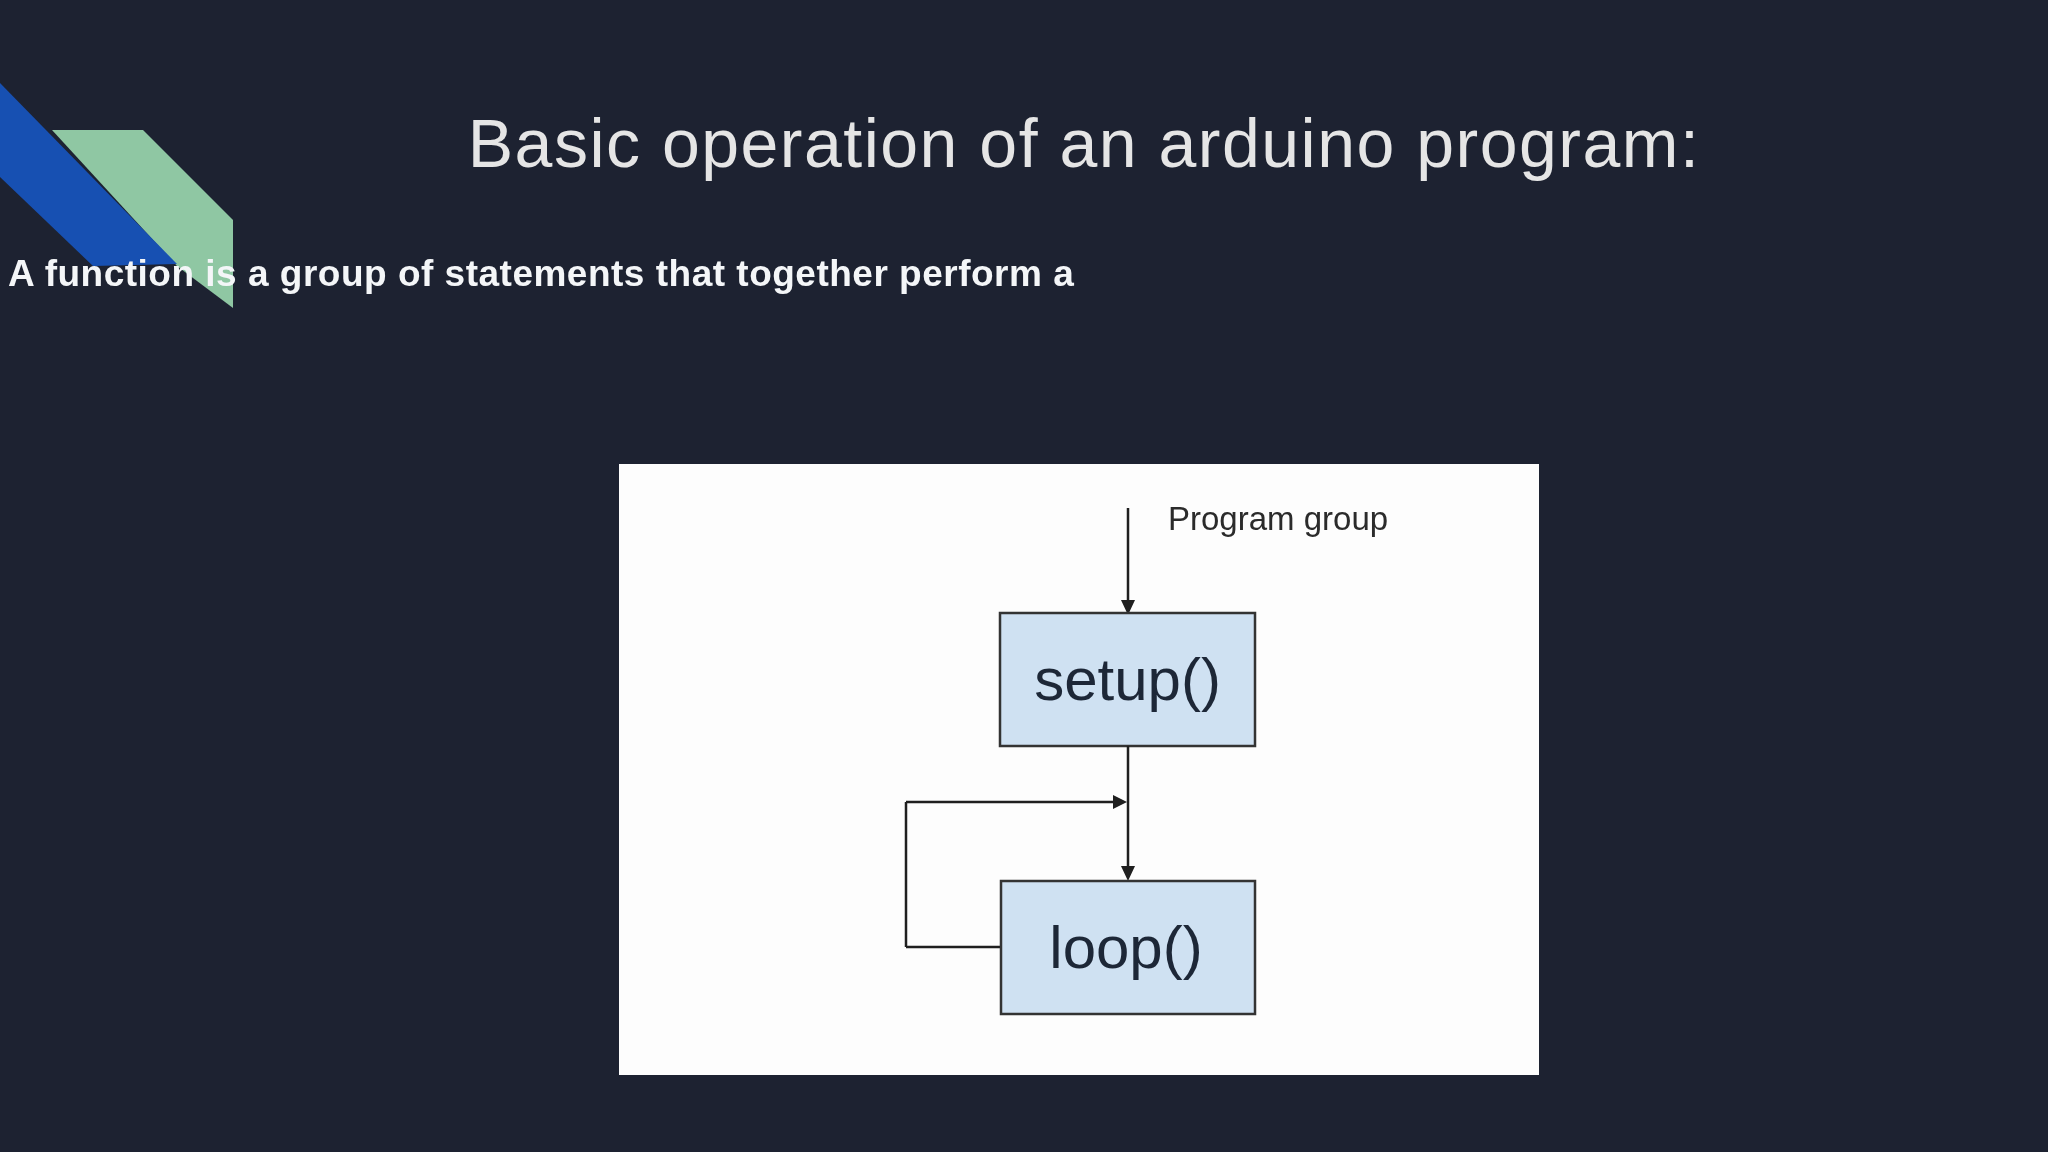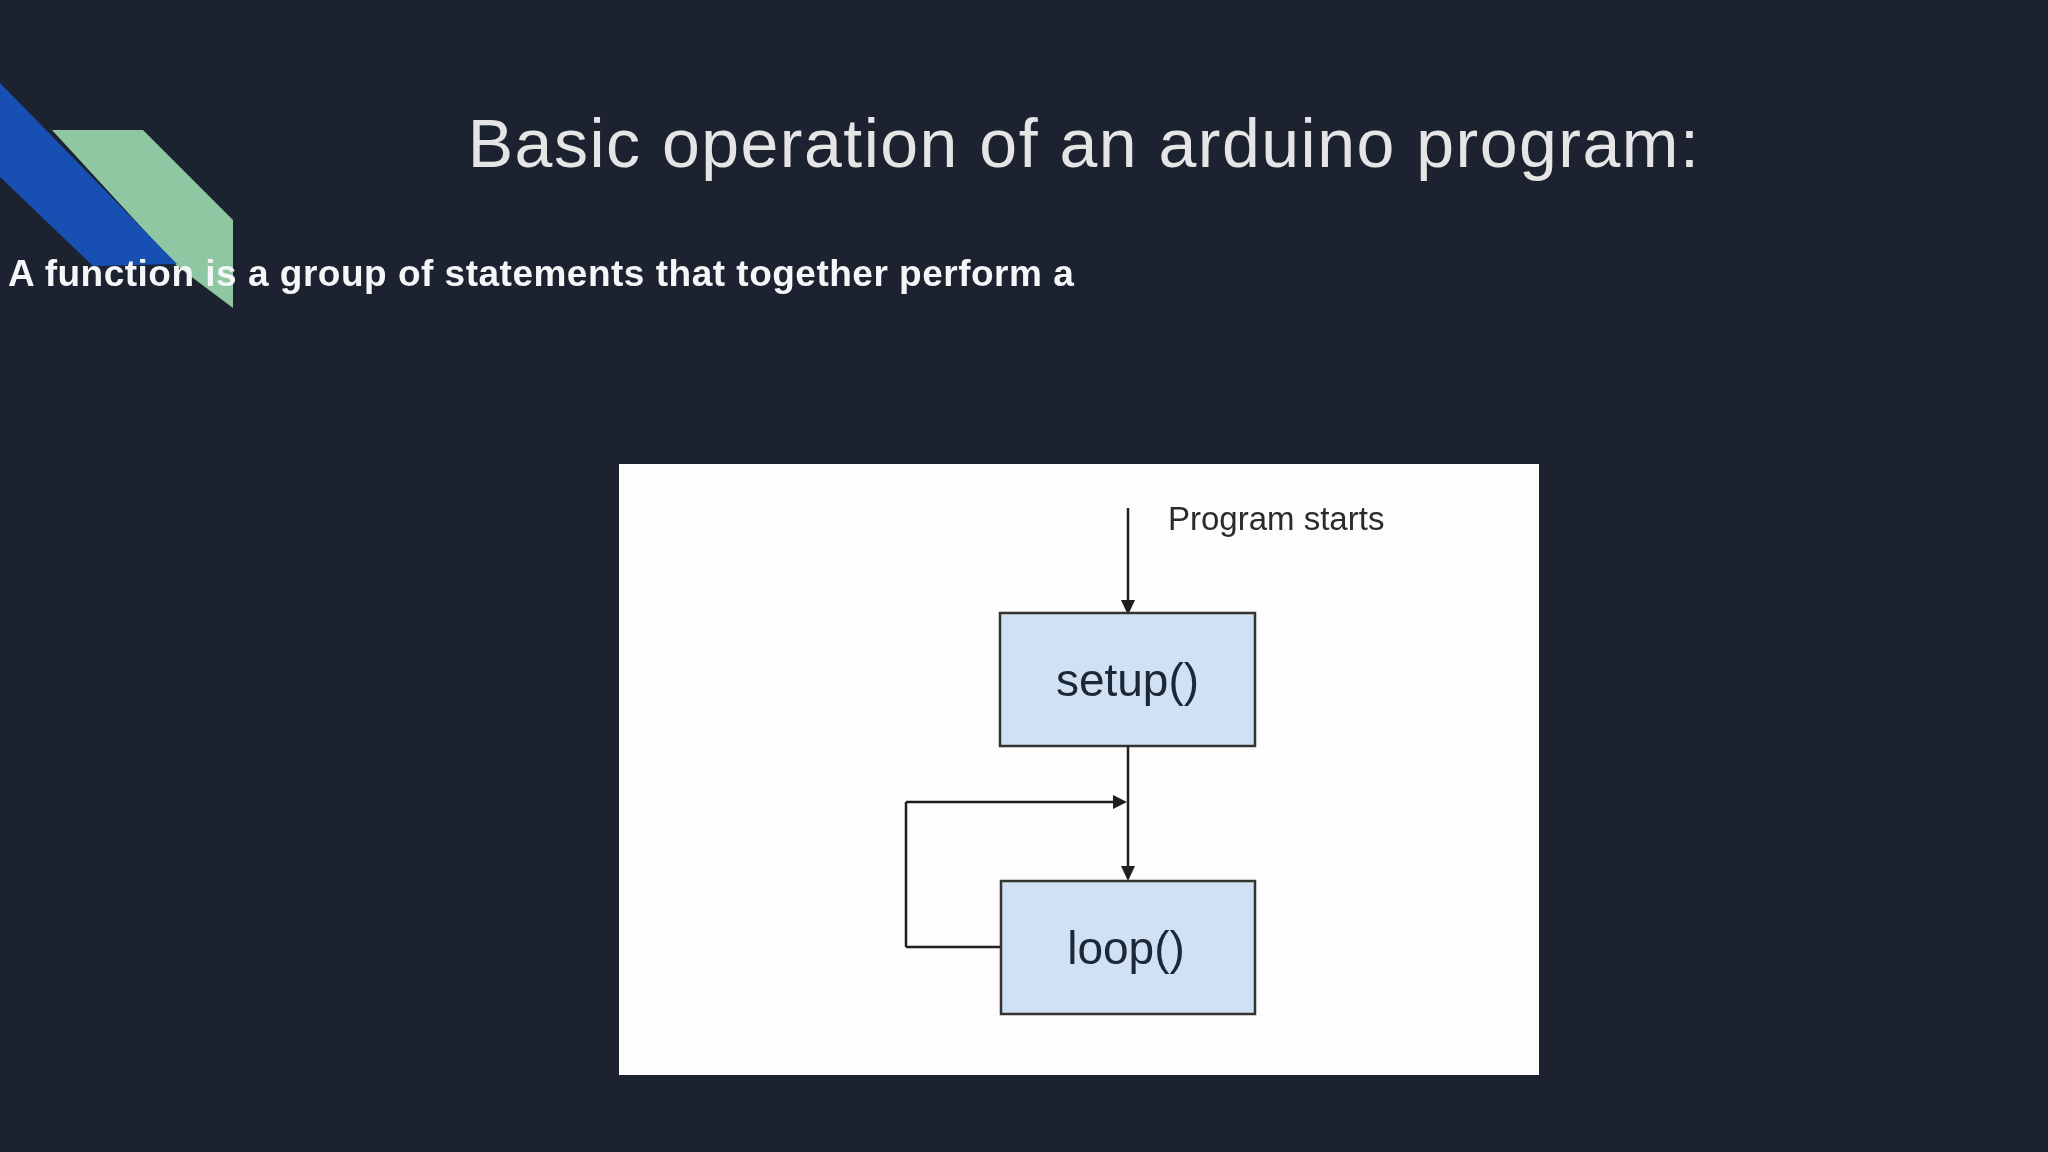--- a/index.html
+++ b/index.html
@@ -91,21 +91,21 @@
   .label-starts  { left: 549px; top: 36px; }
   .label-continues { left: 574px; top: 315px; }
   .label-keep { left: 29px; top: 357px; font-size: 32px; line-height: 36px; }
 
   .node-label {
     position: absolute;
     display: flex;
     align-items: center;
     justify-content: center;
     color: #1d2737;
-    font-size: 46px;
+    font-size: 60px;
     border-radius: 20px;
   }
   .node-label.setup { left: 381px; top: 149px; width: 255px; height: 133px; }
   .node-label.loop  { left: 382px; top: 417px; width: 250px; height: 133px; }
 </style>
 </head>
 <body>
 
 <svg class="decor" viewBox="0 0 240 320" xmlns="http://www.w3.org/2000/svg">
   <polygon points="52,130 143,130 233,220 233,308 177,266" fill="#8fc7a3"></polygon>
@@ -130,21 +130,21 @@
     <polygon class="arrow-head" points="509,417 502,402 516,402"></polygon>
 
     <line class="flow-line" x1="287" y1="338" x2="496" y2="338"></line>
     <polygon class="arrow-head" points="508,338 494,331 494,345"></polygon>
     <line class="flow-line" x1="287" y1="338" x2="287" y2="483"></line>
     <line class="flow-line" x1="287" y1="483" x2="382" y2="483"></line>
 
     <rect class="node-rect" x="382" y="417" width="254" height="133" fill="#cfe1f2"></rect>
   </svg>
 
-  <div class="diagram-label label-starts">Program starts</div>
+  <div class="diagram-label label-starts">Program group</div>
 
   <div class="diagram-label label-continues">
   </div>
 
 
   <div class="node-label setup">setup()</div>
   <div class="node-label loop">loop()</div>
 </div>
 
 </body></html>

